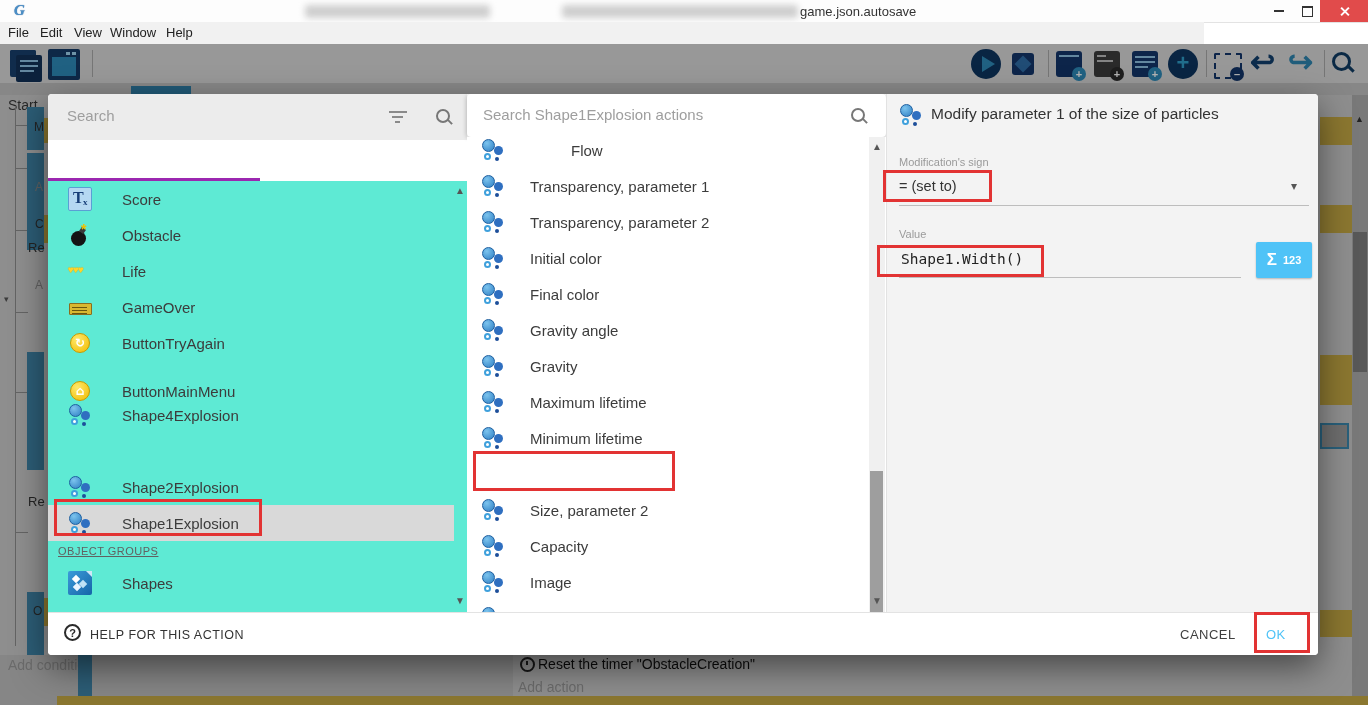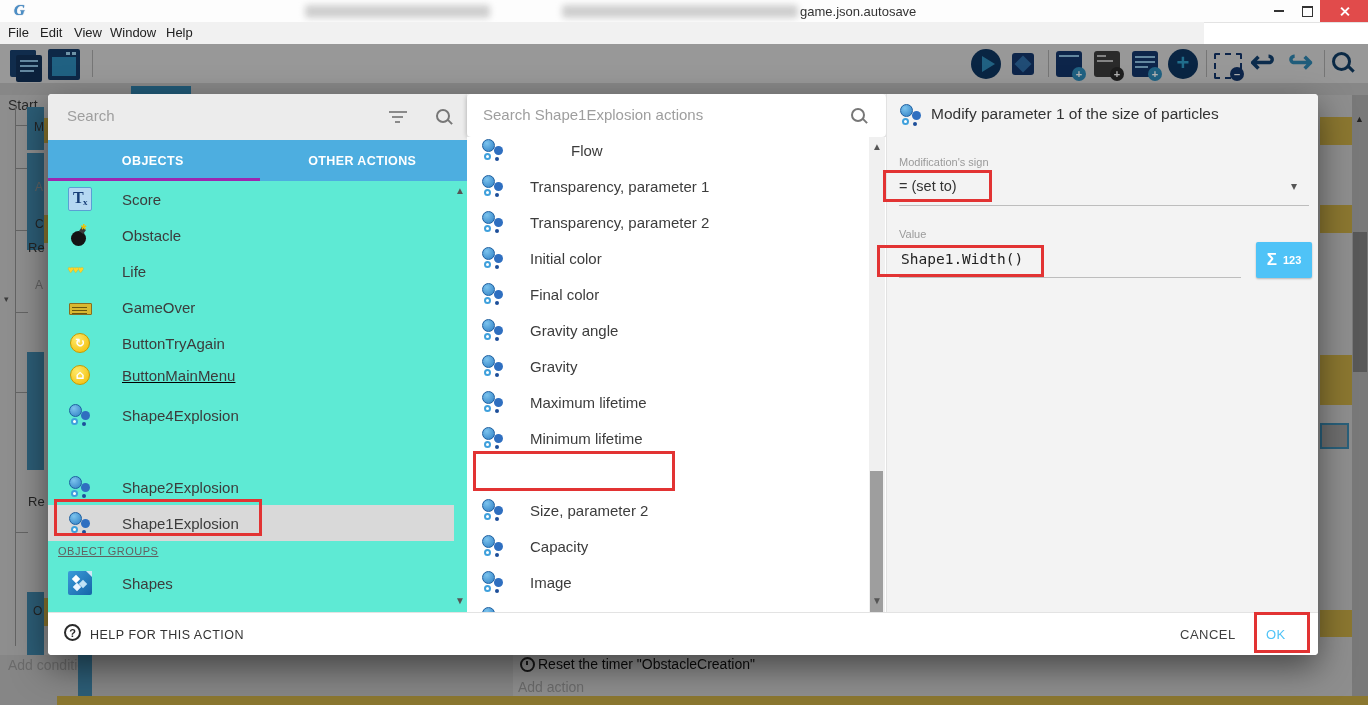--- a/index.html
+++ b/index.html
@@ -298,24 +298,20 @@
 
     <div class="lsearch">
       <input type="text" placeholder="Search" style="">
       <span class="filt">
         <i style="top:0;width:18px;"></i>
           <i style="top:5px;width:11px;left:3px;"></i>
           <i style="top:10px;width:5px;left:6px;"></i>
       </span>
       <span class="mag" style="left:388px;top:15px;"></span>
     </div>
-    <div class="tabbar">
-      <span class="tab">OBJECTS</span>
-      <span class="tab">OTHER ACTIONS</span>
-    </div>
     <div class="tabund"></div>
 
     <div class="objlist">
       <div class="orow" style="top:0;">
         <span class="oicon txo"></span>
         <span class="olabel">Score</span>
       </div>
       <div class="orow" style="top:36px;">
         <span class="oicon bomb">
             <i class="cap"></i>
@@ -327,21 +323,21 @@
         <span class="olabel">Life</span>
       </div>
       <div class="orow" style="top:108px;">
         <span class="oicon banner"></span>
         <span class="olabel">GameOver</span>
       </div>
       <div class="orow" style="top:144px;">
         <span class="oicon ybtn retry"></span>
         <span class="olabel">ButtonTryAgain</span>
       </div>
-      <div class="orow" style="top:176px;text-decoration:underline;">
+      <div class="orow" style="top:192px;">
         <span class="oicon ybtn home"></span>
         <span class="olabel">ButtonMainMenu</span>
       </div>
       <div class="orow" style="top:216px;">
         <span class="oicon picon">
             <i class="pb"></i>
             <i class="pm"></i>
             <i class="pr"></i>
             <i class="pd"></i>
           </span>

